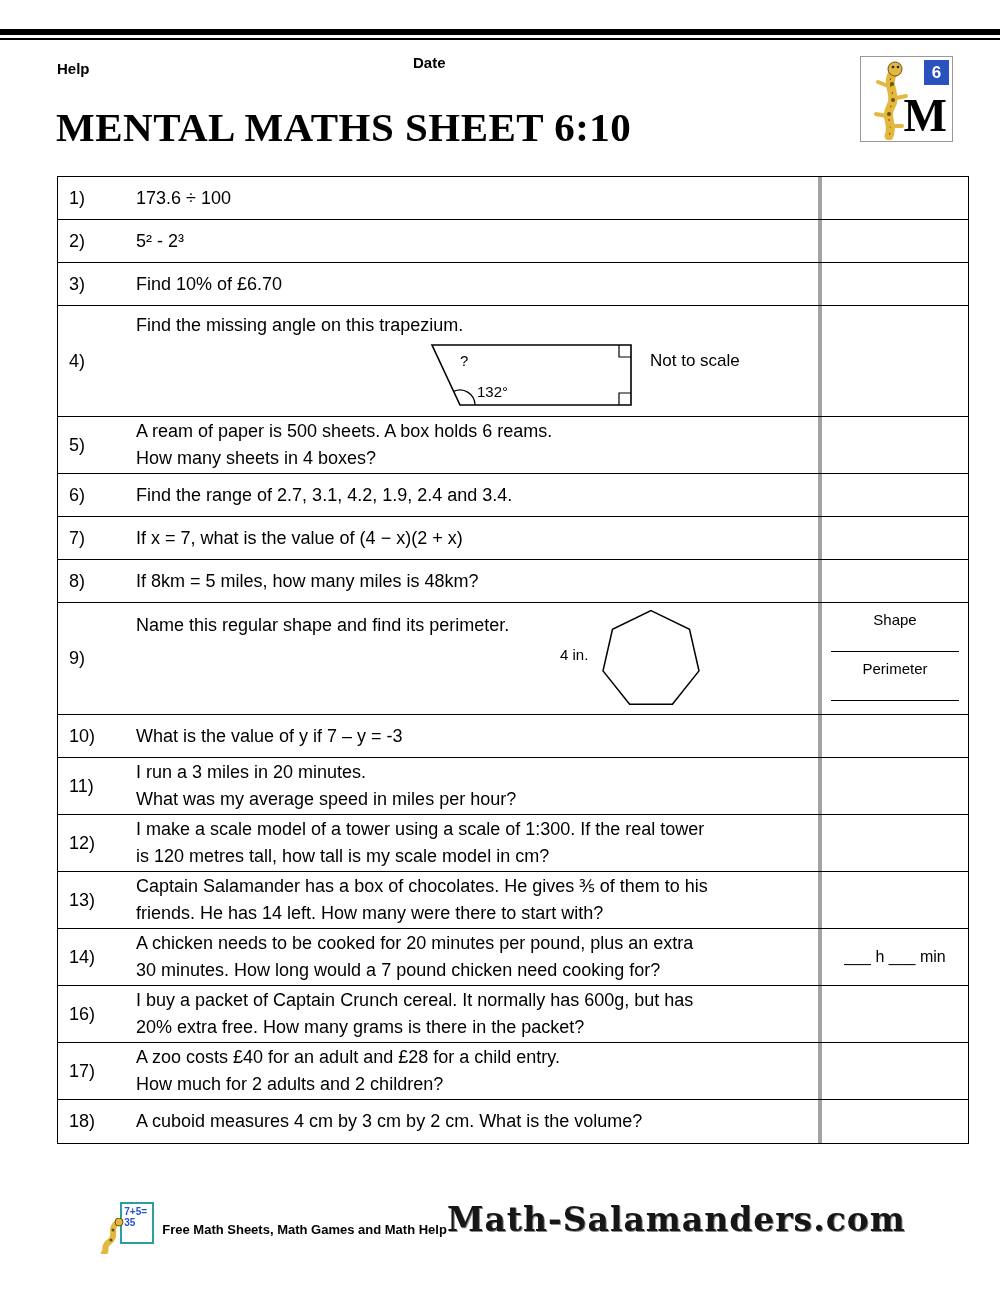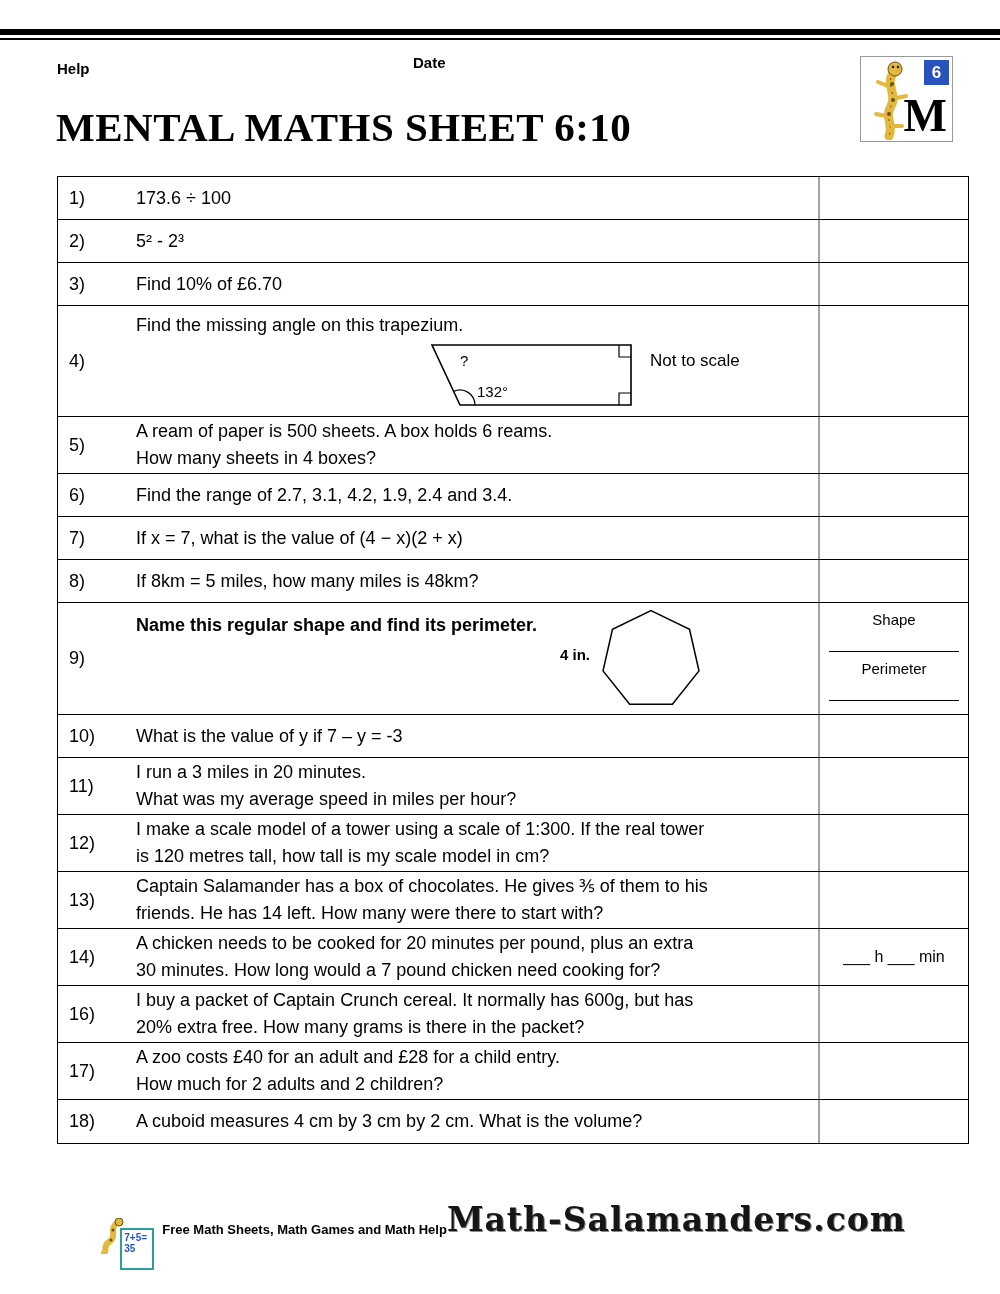--- a/index.html
+++ b/index.html
@@ -23,44 +23,44 @@
   .title { position:absolute; left:56px; top:103px; font-family:"Liberation Serif", serif;
            font-weight:bold; font-size:41px; letter-spacing:0.5px; }
 
   .qtable { position:absolute; left:57px; top:176px; width:912px; border:1px solid #000; background:#fff; }
   .row { display:grid; grid-template-columns:78px 1fr 150px; border-bottom:1px solid #000; }
   .row:last-child { border-bottom:none; }
   .h1 { height:43px; } .h2 { height:57px; } .hq4 { height:111px; } .hq9 { height:112px; }
   .qnum { display:flex; align-items:center; padding-left:11px; font-size:18px; }
   .qtext { display:flex; flex-direction:column; justify-content:center; font-size:18px; line-height:27px; overflow:hidden; }
   .qline { white-space:nowrap; }
-  .ans { border-left:2px solid #a3a3a3; position:relative; }
+  .ans { border-left:4px solid #a3a3a3; position:relative; }
 
   
   .q4 { justify-content:flex-start; padding-top:6px; position:relative; }
   .diag4 { position:relative; height:74px; margin-top:2px; }
   .trap-svg { position:absolute; left:293px; top:2px; }
   .not-to-scale { position:absolute; left:514px; top:6px; font-size:17px; }
 
   
-  .q9 { justify-content:flex-start; padding-top:9px; position:relative;font-weight:bold; }
+  .q9 { justify-content:flex-start; padding-top:9px; position:relative; }
   .hept-svg { position:absolute; left:462px; top:2px; }
   .side-label { position:absolute; left:424px; top:38px; font-size:15px; }
   .ans9 { text-align:center; font-size:15px; padding-top:8px; }
   .ans9-line { border-bottom:1px solid #000; margin:22px 9px 8px 9px; height:0; }
   .ans9 .ans9-label { line-height:18px; }
 
   
   .ans14 { display:flex; align-items:center; justify-content:center; font-size:16px; }
 
   
   .footer { position:absolute; left:0; top:1202px; width:1000px; display:flex; justify-content:center; align-items:flex-start; gap:8px; }
   .footer-badge { position:relative; width:60px; height:52px; }
   .badge-box { position:absolute; right:0; top:0; width:34px; height:42px; border:2px solid #2b9e9e;
-               font-size:10px; line-height:11px; color:#2255cc; padding:2px 0 0 2px; font-weight:bold;margin-top:26px; }
+               font-size:10px; line-height:11px; color:#2255cc; padding:2px 0 0 2px; font-weight:bold; }
   .badge-sal { position:absolute; left:0; bottom:0; }
   .footer-textcol { display:flex; flex-direction:row; align-items:flex-end; }
   .footer-tagline { font-size:13px; font-weight:bold; margin-bottom:1px; }
   .footer-site { font-family:"DejaVu Serif", serif; font-weight:bold; font-size:33px; line-height:36px;
                  letter-spacing:1px; color:#161616; text-shadow:1px 1px 0 #8a8a8a; }
 </style>
 </head>
 <body>
 
 <div class="page">

